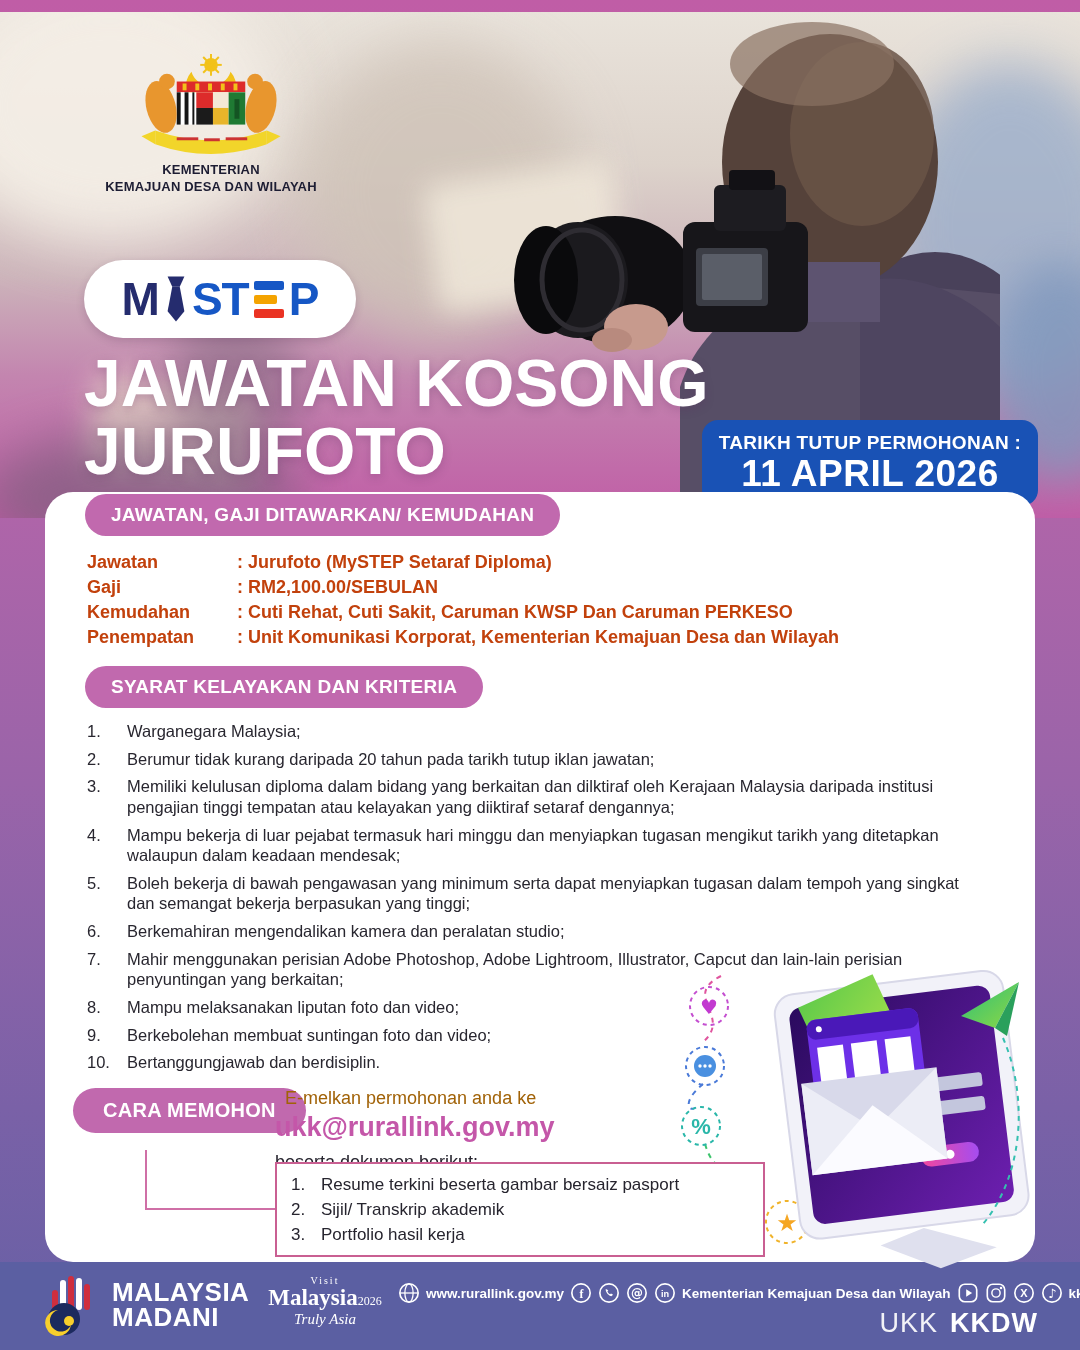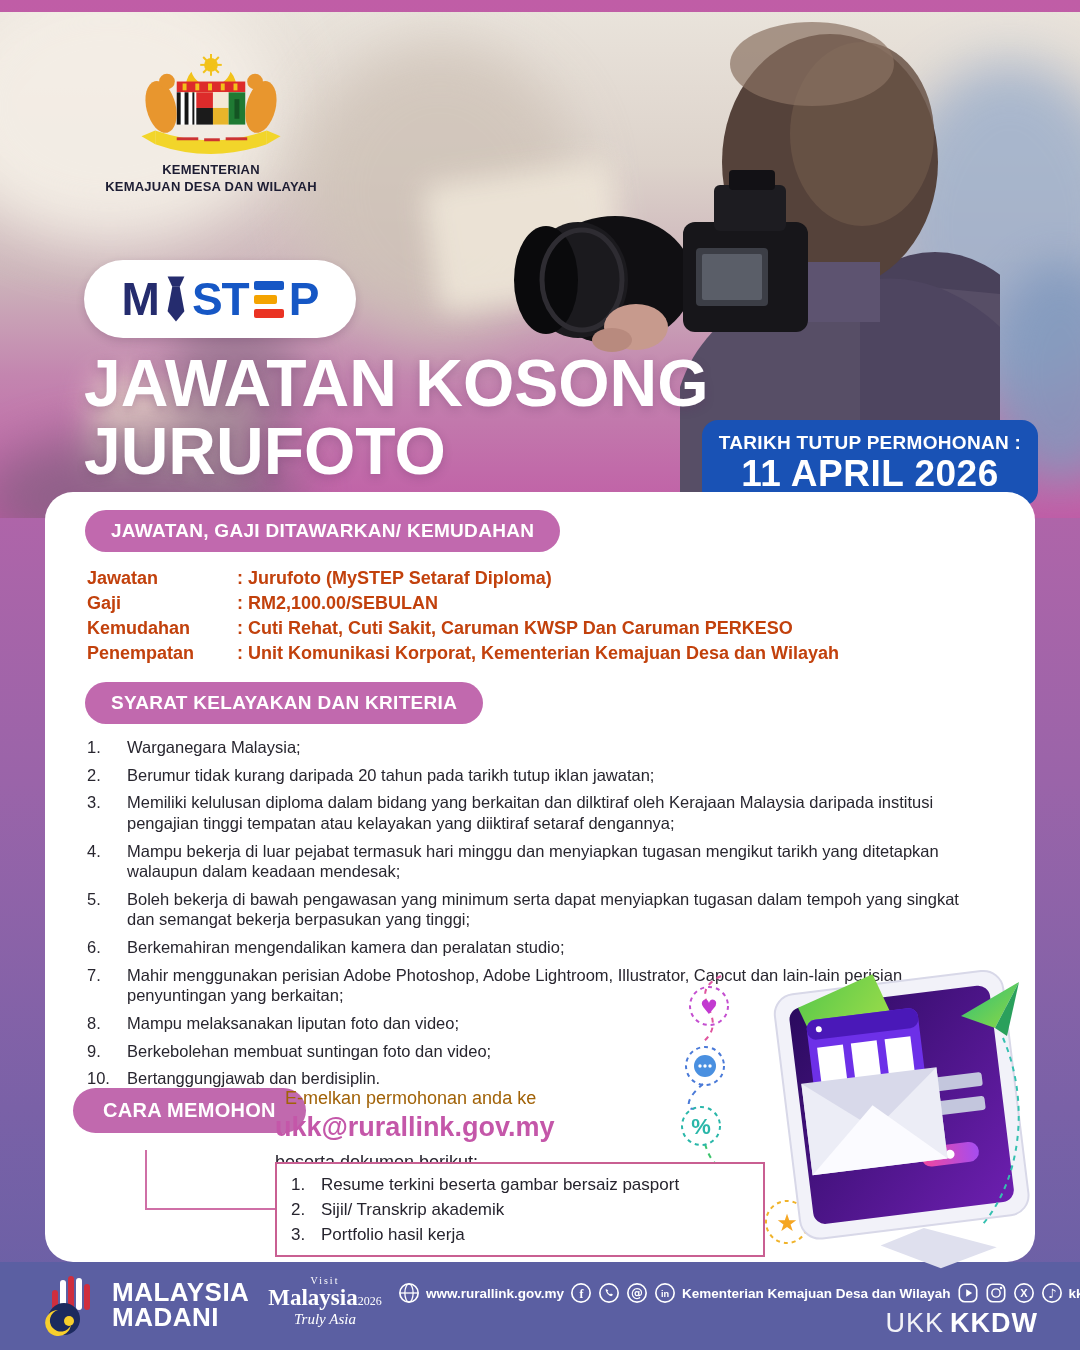--- a/index.html
+++ b/index.html
@@ -41,21 +41,21 @@
   .title{position:absolute;left:84px;top:350px;color:#fff;font-size:66px;font-weight:900;
     line-height:1.03;letter-spacing:0;text-shadow:0 3px 10px rgba(90,40,90,.25);z-index:3;}
 
   .deadline{position:absolute;left:702px;top:420px;width:336px;height:86px;background:#1952b5;
     border-radius:16px;color:#fff;text-align:center;padding-top:12px;box-sizing:border-box;z-index:2;}
   .dl-label{font-size:19px;font-weight:800;letter-spacing:.3px;}
   .dl-date{font-size:37px;font-weight:900;letter-spacing:.5px;line-height:1.08;}
 
   
   .card{position:absolute;left:45px;top:492px;width:990px;height:770px;background:#fff;border-radius:28px;
-    box-sizing:border-box;padding:18px 40px 0;z-index:2;}
+    box-sizing:border-box;padding:2px 40px 0;z-index:2;}
   .pill{display:inline-block;background:#c169ae;color:#fff;font-weight:800;border-radius:32px;
     padding:10px 26px;font-size:19px;letter-spacing:.3px;}
   .jobrows{margin:14px 0 0 2px;}
   .jr{display:flex;font-size:18px;font-weight:700;line-height:25px;color:#c2410c;}
   .jr-label{width:150px;flex:none;}
   .jr-value{flex:1;}
   .pill2wrap{margin-top:16px;}
   .criteria{margin:13px 0 0 2px;font-size:16.5px;color:#28262f;}
   .ci{display:flex;margin-bottom:7px;line-height:1.25;}
   .ci .num{width:40px;flex:none;}
@@ -82,21 +82,21 @@
     font-family:"Liberation Serif",serif;line-height:1;}
   .vm-visit{font-size:10px;letter-spacing:2px;}
   .vm-name{font-size:23px;font-weight:700;}
   .vm-year{font-size:12px;}
   .vm-tag{font-size:15px;font-style:italic;margin-top:3px;}
   .f-links{position:absolute;left:398px;top:20px;display:flex;align-items:center;gap:6px;
     font-size:13.5px;font-weight:600;white-space:nowrap;}
   .cic{width:22px;height:22px;flex:none;}
   .f-unit{position:absolute;right:42px;top:46px;font-size:27px;letter-spacing:1px;}
   .ukk{font-weight:300;opacity:.92;}
-  .kkdw{font-weight:800;margin-left:6px;}
+  .kkdw{font-weight:800;margin-left:12px;}
 </style>
 </head>
 <body>
 
 <div class="poster">
 
   <div class="hero">
     <div class="blob b1"></div>
     <div class="blob b2"></div>
     <div class="blob b3"></div>

